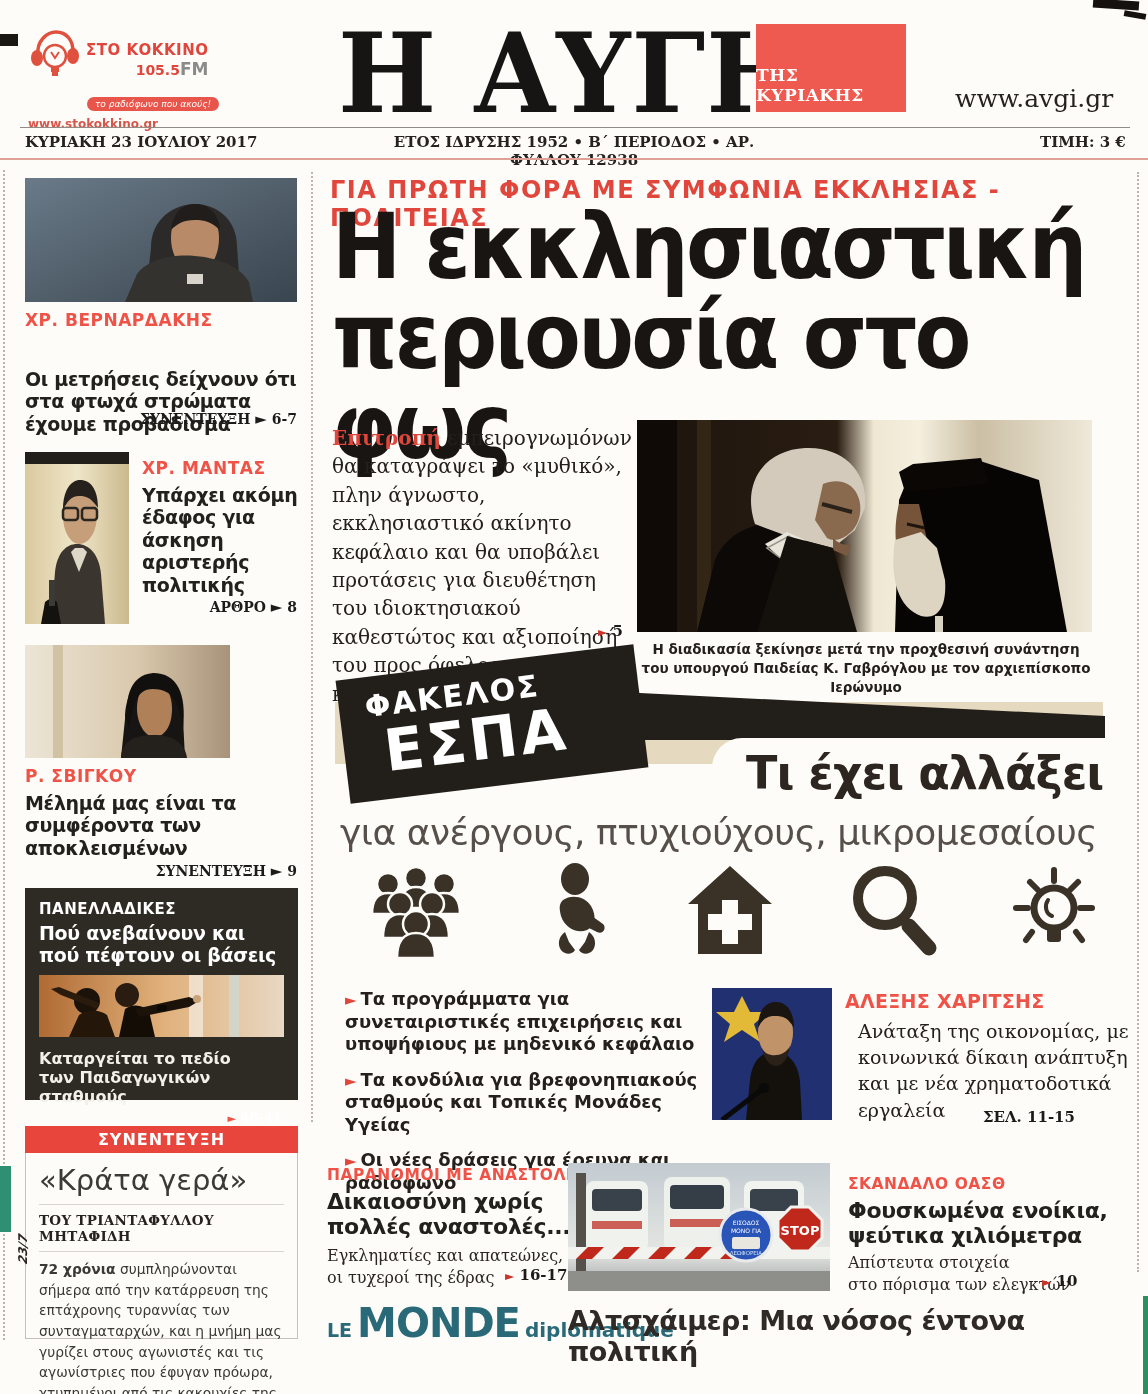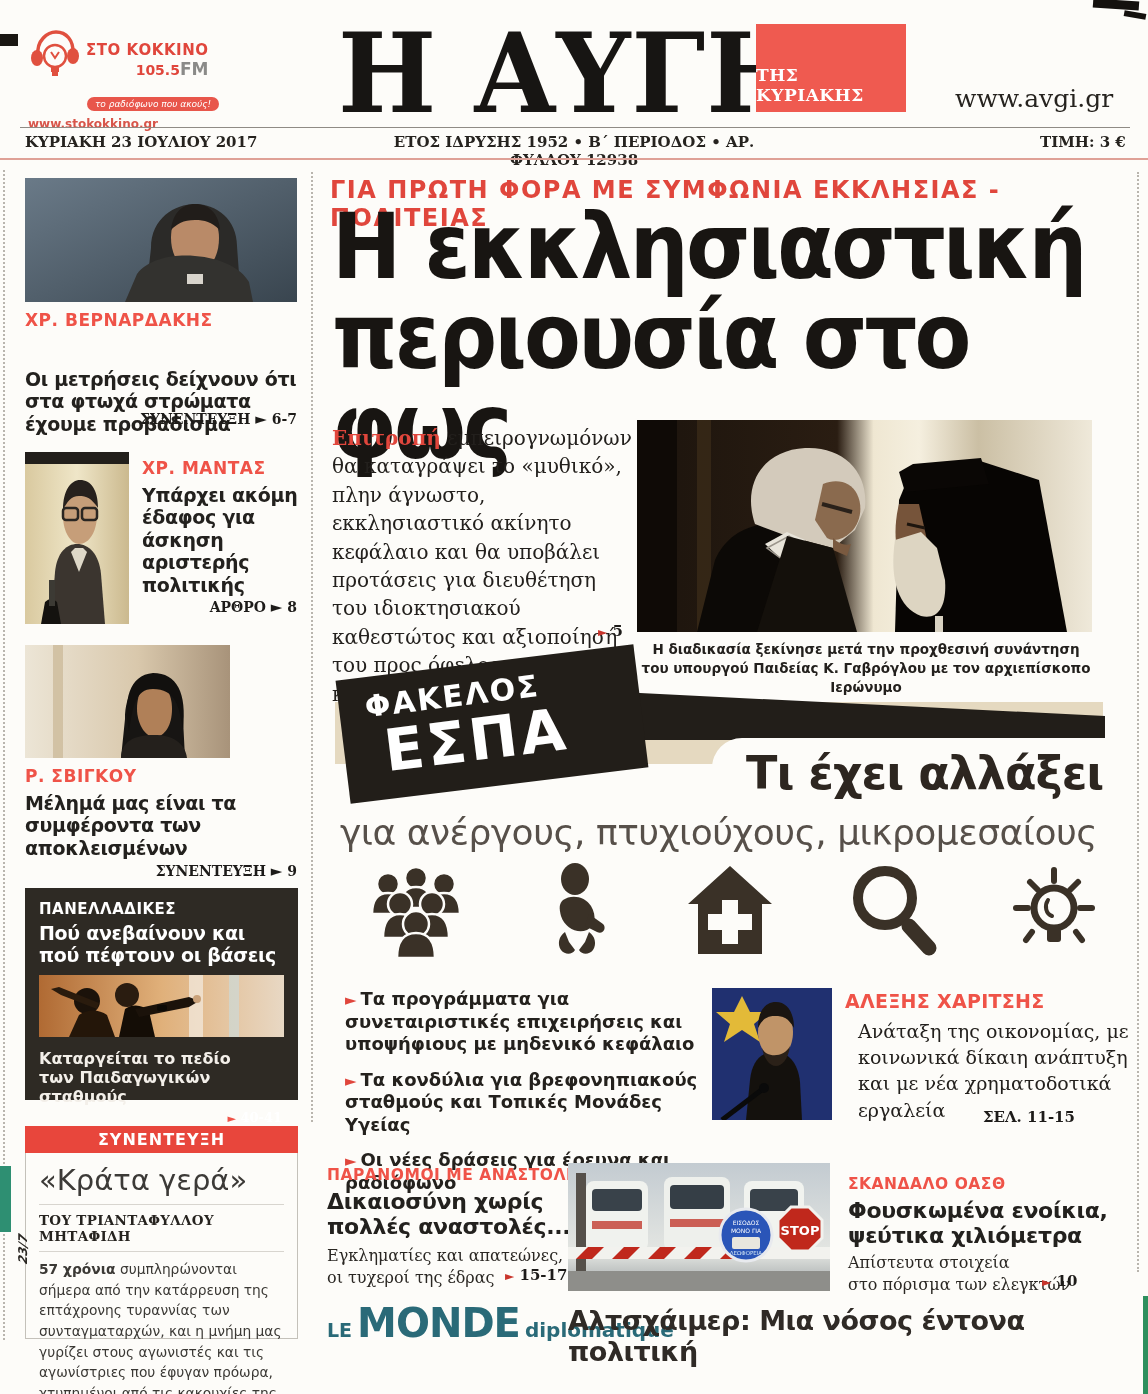--- a/index.html
+++ b/index.html
@@ -249,21 +249,21 @@
   </div>
 
   <div class="abs meet-band" style="left:25px;top:1126px;width:273px;height:27px;">
     <span>ΣΥΝΕΝΤΕΥΞΗ</span>
   </div>
   <div class="abs meet-box" style="left:25px;top:1153px;width:273px;height:186px;padding:10px 13px;box-sizing:border-box;">
     <div class="meet-title">«Κράτα γερά»</div>
     <hr class="meet-hr">
     <div class="meet-by">ΤΟΥ ΤΡΙΑΝΤΑΦΥΛΛΟΥ ΜΗΤΑΦΙΔΗ</div>
     <hr class="meet-hr">
-    <div class="meet-body"><span class="b">57 χρόνια</span><span> συμπληρώνονται σήμερα από την κατάρρευση της επτάχρονης τυραννίας των συνταγματαρχών, και η μνήμη μας γυρίζει στους αγωνιστές και τις αγωνίστριες που έφυγαν πρόωρα, χτυπημένοι από τις κακουχίες της φυλακής και της εξορίας,</span></div>
+    <div class="meet-body"><span class="b">72 χρόνια</span><span> συμπληρώνονται σήμερα από την κατάρρευση της επτάχρονης τυραννίας των συνταγματαρχών, και η μνήμη μας γυρίζει στους αγωνιστές και τις αγωνίστριες που έφυγαν πρόωρα, χτυπημένοι από τις κακουχίες της φυλακής και της εξορίας,</span></div>
 
   </div>
 
   <div class="abs" style="left:0;top:1166px;width:11px;height:66px;background:#2e8f72;"></div>
   <div class="abs vert-date" style="left:16px;top:1262px;">23/7</div>
 
   <div class="abs kicker" style="left:330px;top:176px;">ΓΙΑ ΠΡΩΤΗ ΦΟΡΑ ΜΕ ΣΥΜΦΩΝΙΑ ΕΚΚΛΗΣΙΑΣ - ΠΟΛΙΤΕΙΑΣ</div>
   <div class="abs mainhead" style="left:332px;top:202px;width:880px;">Η εκκλησιαστική
 περιουσία στο φως</div>
 
@@ -403,21 +403,21 @@
   <div class="abs har-quote" style="left:845px;top:1018px;width:292px;">Ανάταξη της οικονομίας, με κοινωνικά δίκαιη ανάπτυξη και με νέα χρηματοδοτικά εργαλεία</div>
   <div class="abs har-ref" style="left:845px;top:1108px;width:230px;">ΣΕΛ. 11-15</div>
 
   <div class="abs bt-kicker" style="left:327px;top:1166px;">ΠΑΡΑΝΟΜΟΙ ΜΕ ΑΝΑΣΤΟΛΗ</div>
   <div class="abs bt-head" style="left:327px;top:1189px;">Δικαιοσύνη χωρίς
 πολλές αναστολές...</div>
   <div class="abs bt-sub" style="left:327px;top:1245px;">Εγκληματίες και απατεώνες,
 οι τυχεροί της έδρας</div>
   <div class="abs pageref" style="left:505px;top:1266px;">
     <span class="tri">►</span>
-    <span>15-17</span>
+    <span>16-17</span>
   </div>
 
   <div class="abs photo" style="left:568px;top:1163px;width:262px;height:128px;">
     <svg width="262" height="128" viewBox="0 0 262 128">
       <defs>
         <linearGradient id="bgB" x1="0" y1="0" x2="0" y2="1">
           <stop offset="0" stop-color="#c3cbd1"></stop>
             <stop offset=".7" stop-color="#e4e6e2"></stop>
             <stop offset="1" stop-color="#9aa0a2"></stop>
         </linearGradient>

